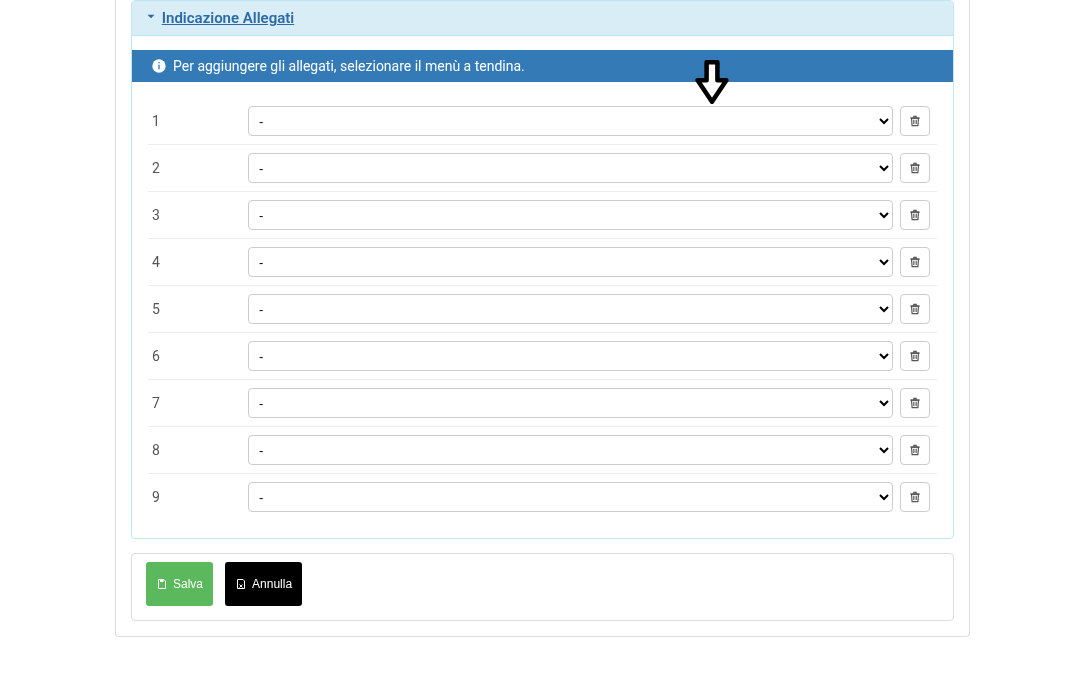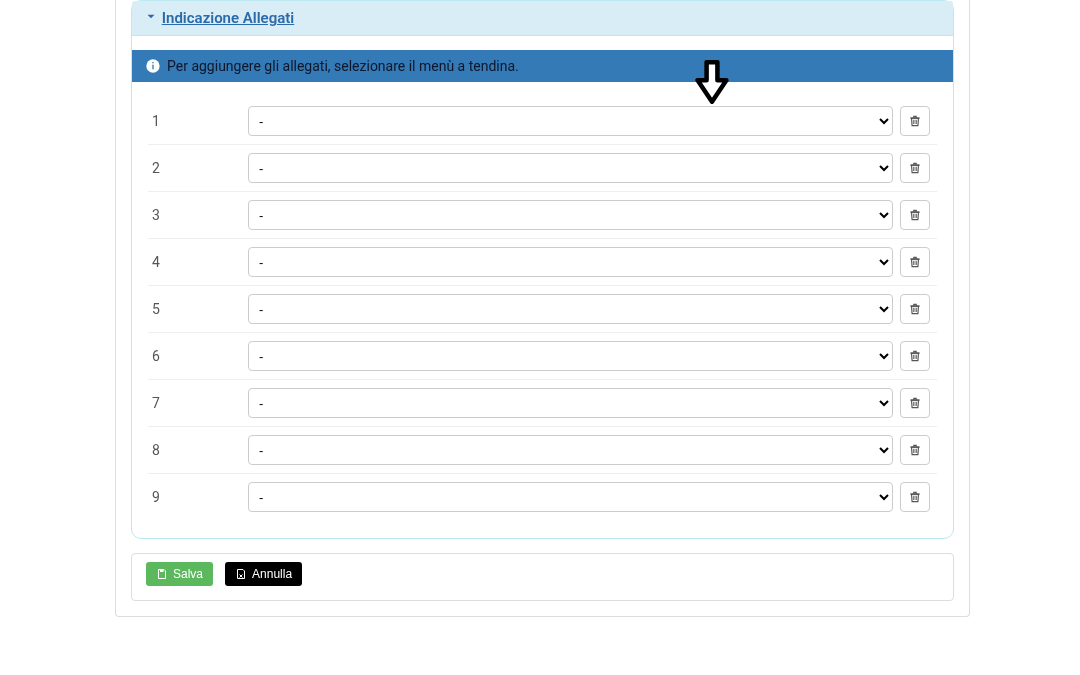--- a/index.html
+++ b/index.html
@@ -53,22 +53,22 @@
 
   .panel-body {
     padding: 0;
     border: 0 solid #ddd;
     border-top: none;
     border-radius: 0 0 4px 4px;
   }
 
   .alert-info-bar {
     background: #337ab7;
-    color: #0f172a;
-    padding: 8px 13px;
+    color: #ffffff;
+    padding: 8px 19px;
     font-size: 14px;
     display: flex;
     align-items: flex-start;
     gap: 6px;
     margin: 14px 0 0 0;
   }
 
   .rows-wrap {
     padding: 16px 16px 18px 16px;
     position: relative;
@@ -141,36 +141,36 @@
   }
   .panel-save .btns {
     padding: 8px 14px 14px 14px;
     display: flex;
     gap: 12px;
   }
 
   .btn {
     border: none;
     border-radius: 3px;
-    padding: 5px 10px;
+    padding: 15px 10px;
     font-size: 12px;
     color: #fff;
     display: inline-flex;
     align-items: center;
     gap: 5px;
     cursor: pointer;
   }
   .btn-success { background: #5cb85c; }
   .btn-danger  { background: #000000; }
 
   .icon { display: inline-flex; }
   .icon svg { display: block; }
 
   .outer-panel:first-child { margin-top: 0; }
-  .first-panel { margin-top: 0 !important; border-radius: 10px; }
+  .first-panel { margin-top: 0 !important; }
 </style>
 </head>
 <body>
 
 <div class="outer-panel">
 
   <div class="panel panel-info first-panel">
     <div class="panel-heading">
       <span class="icon">
         <svg viewBox="0 0 24 24" width="14" height="14" fill="#2b6aa8">

